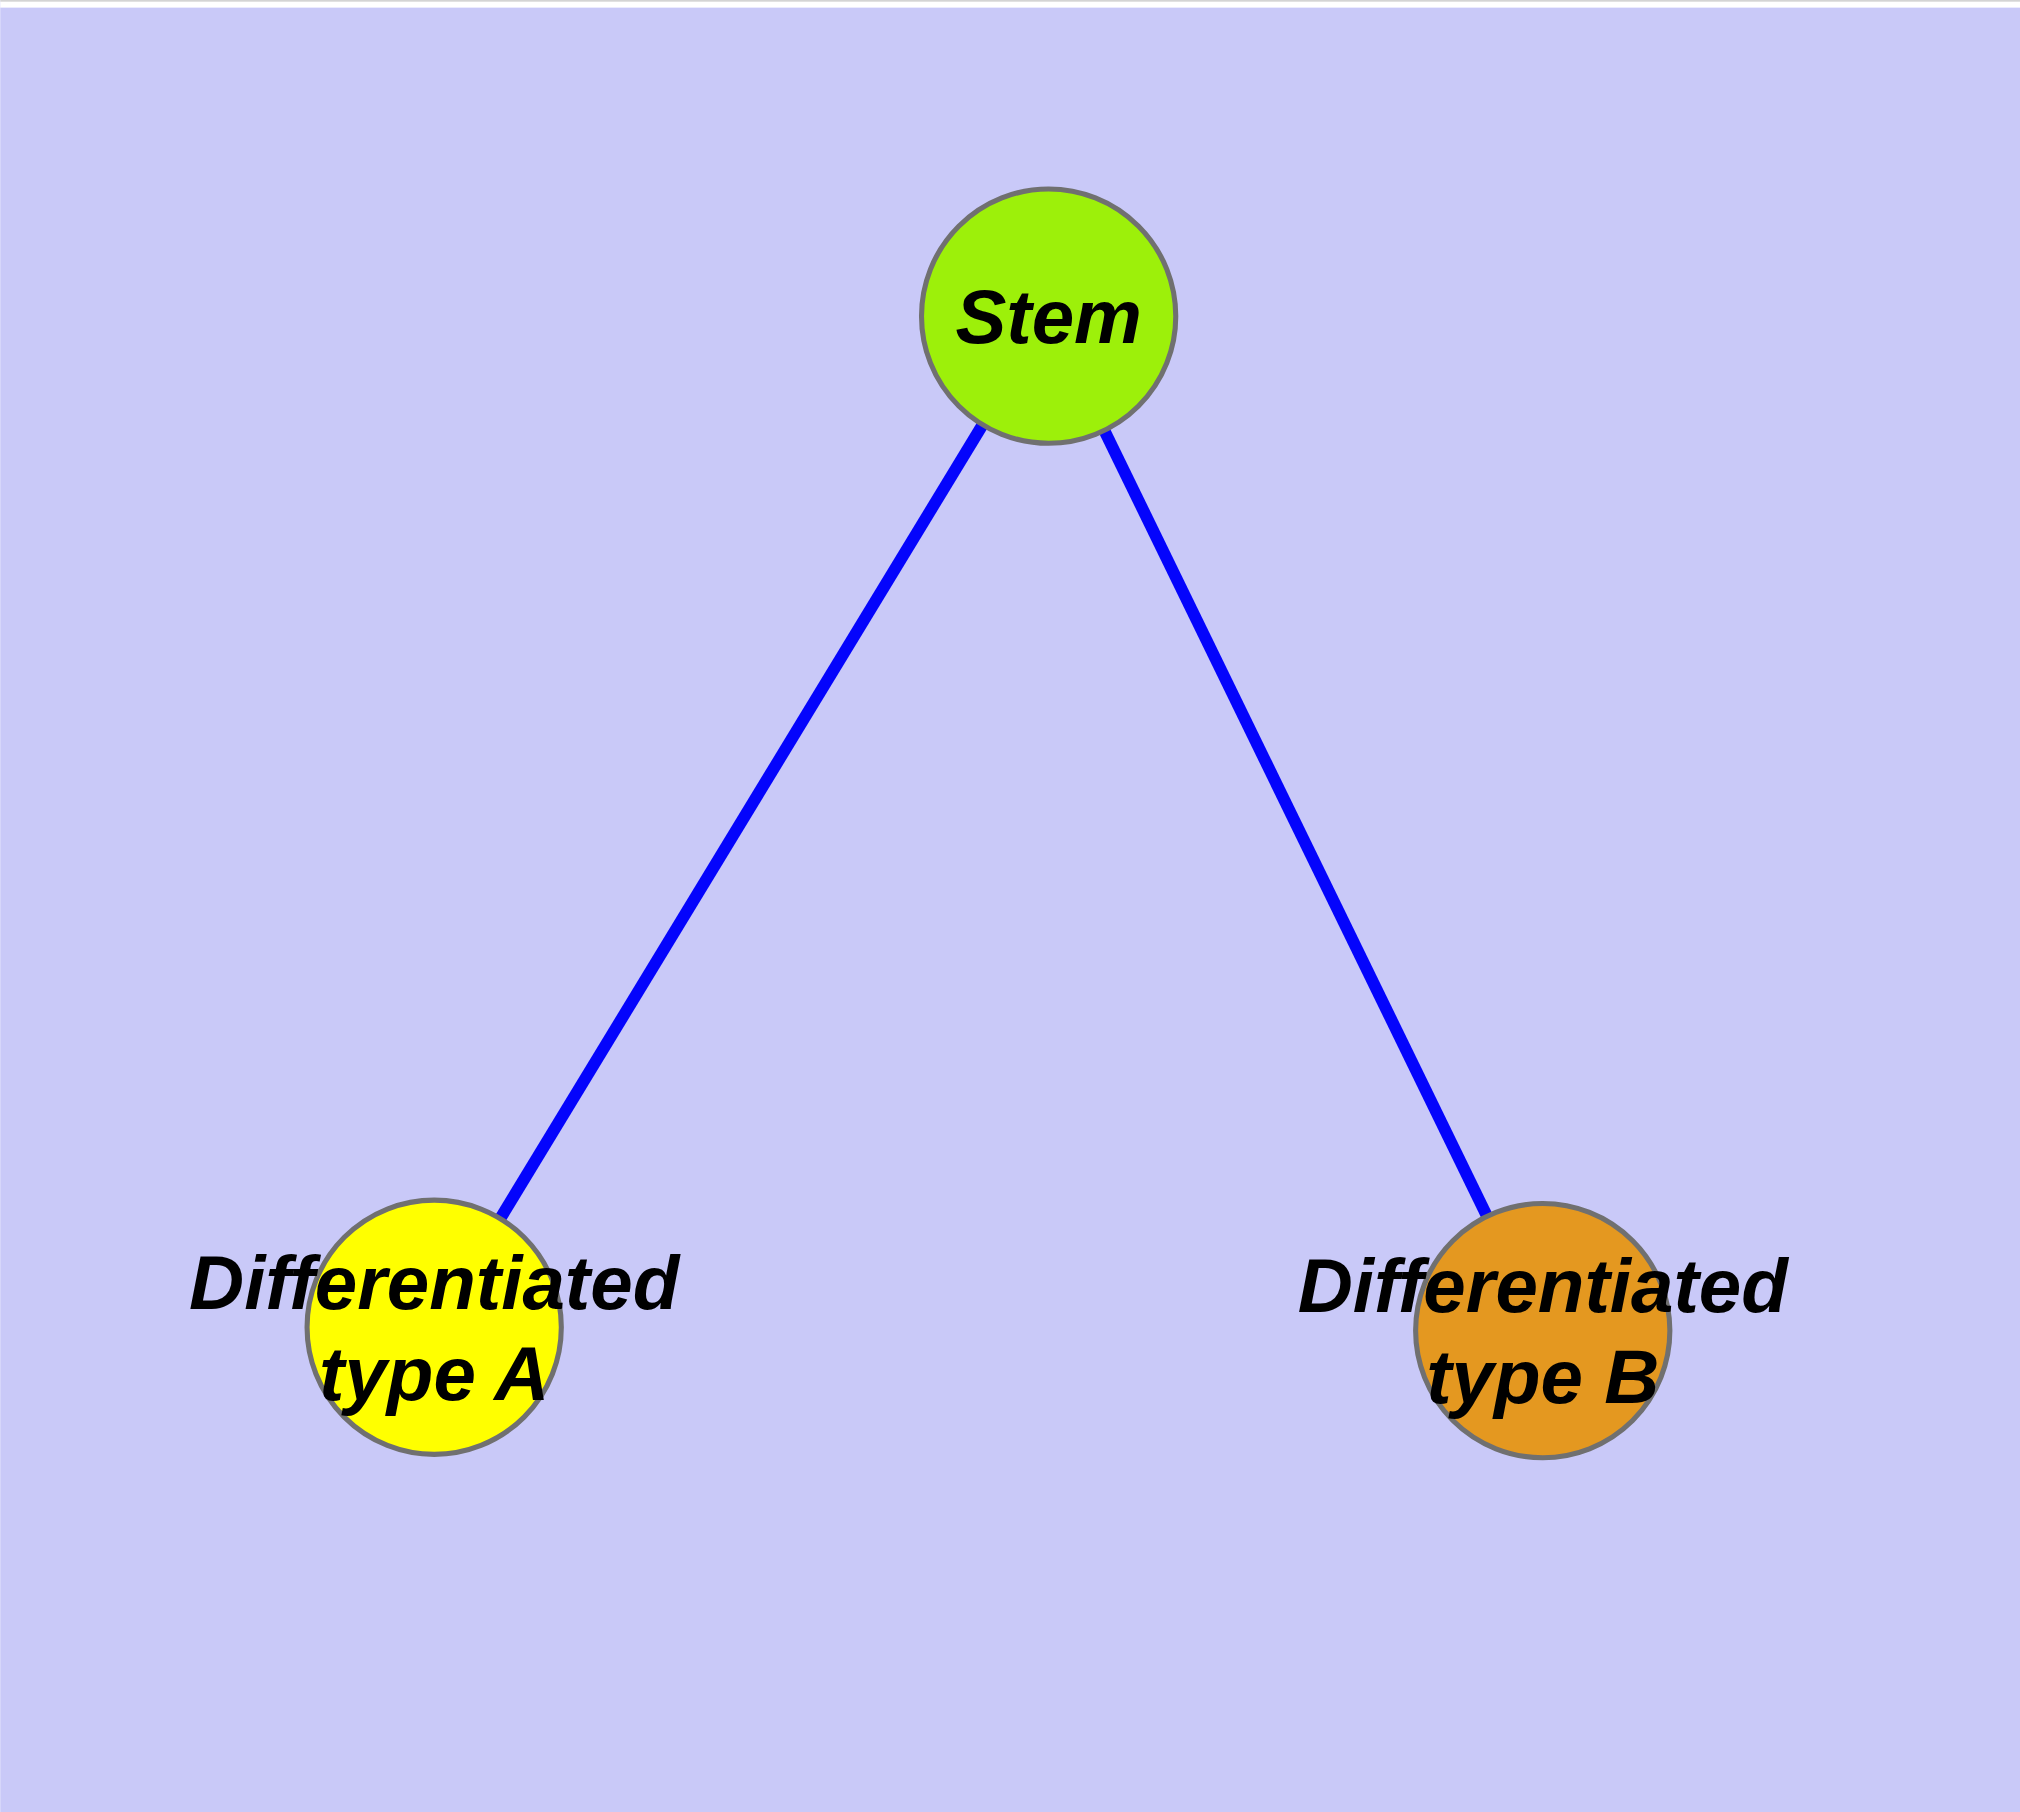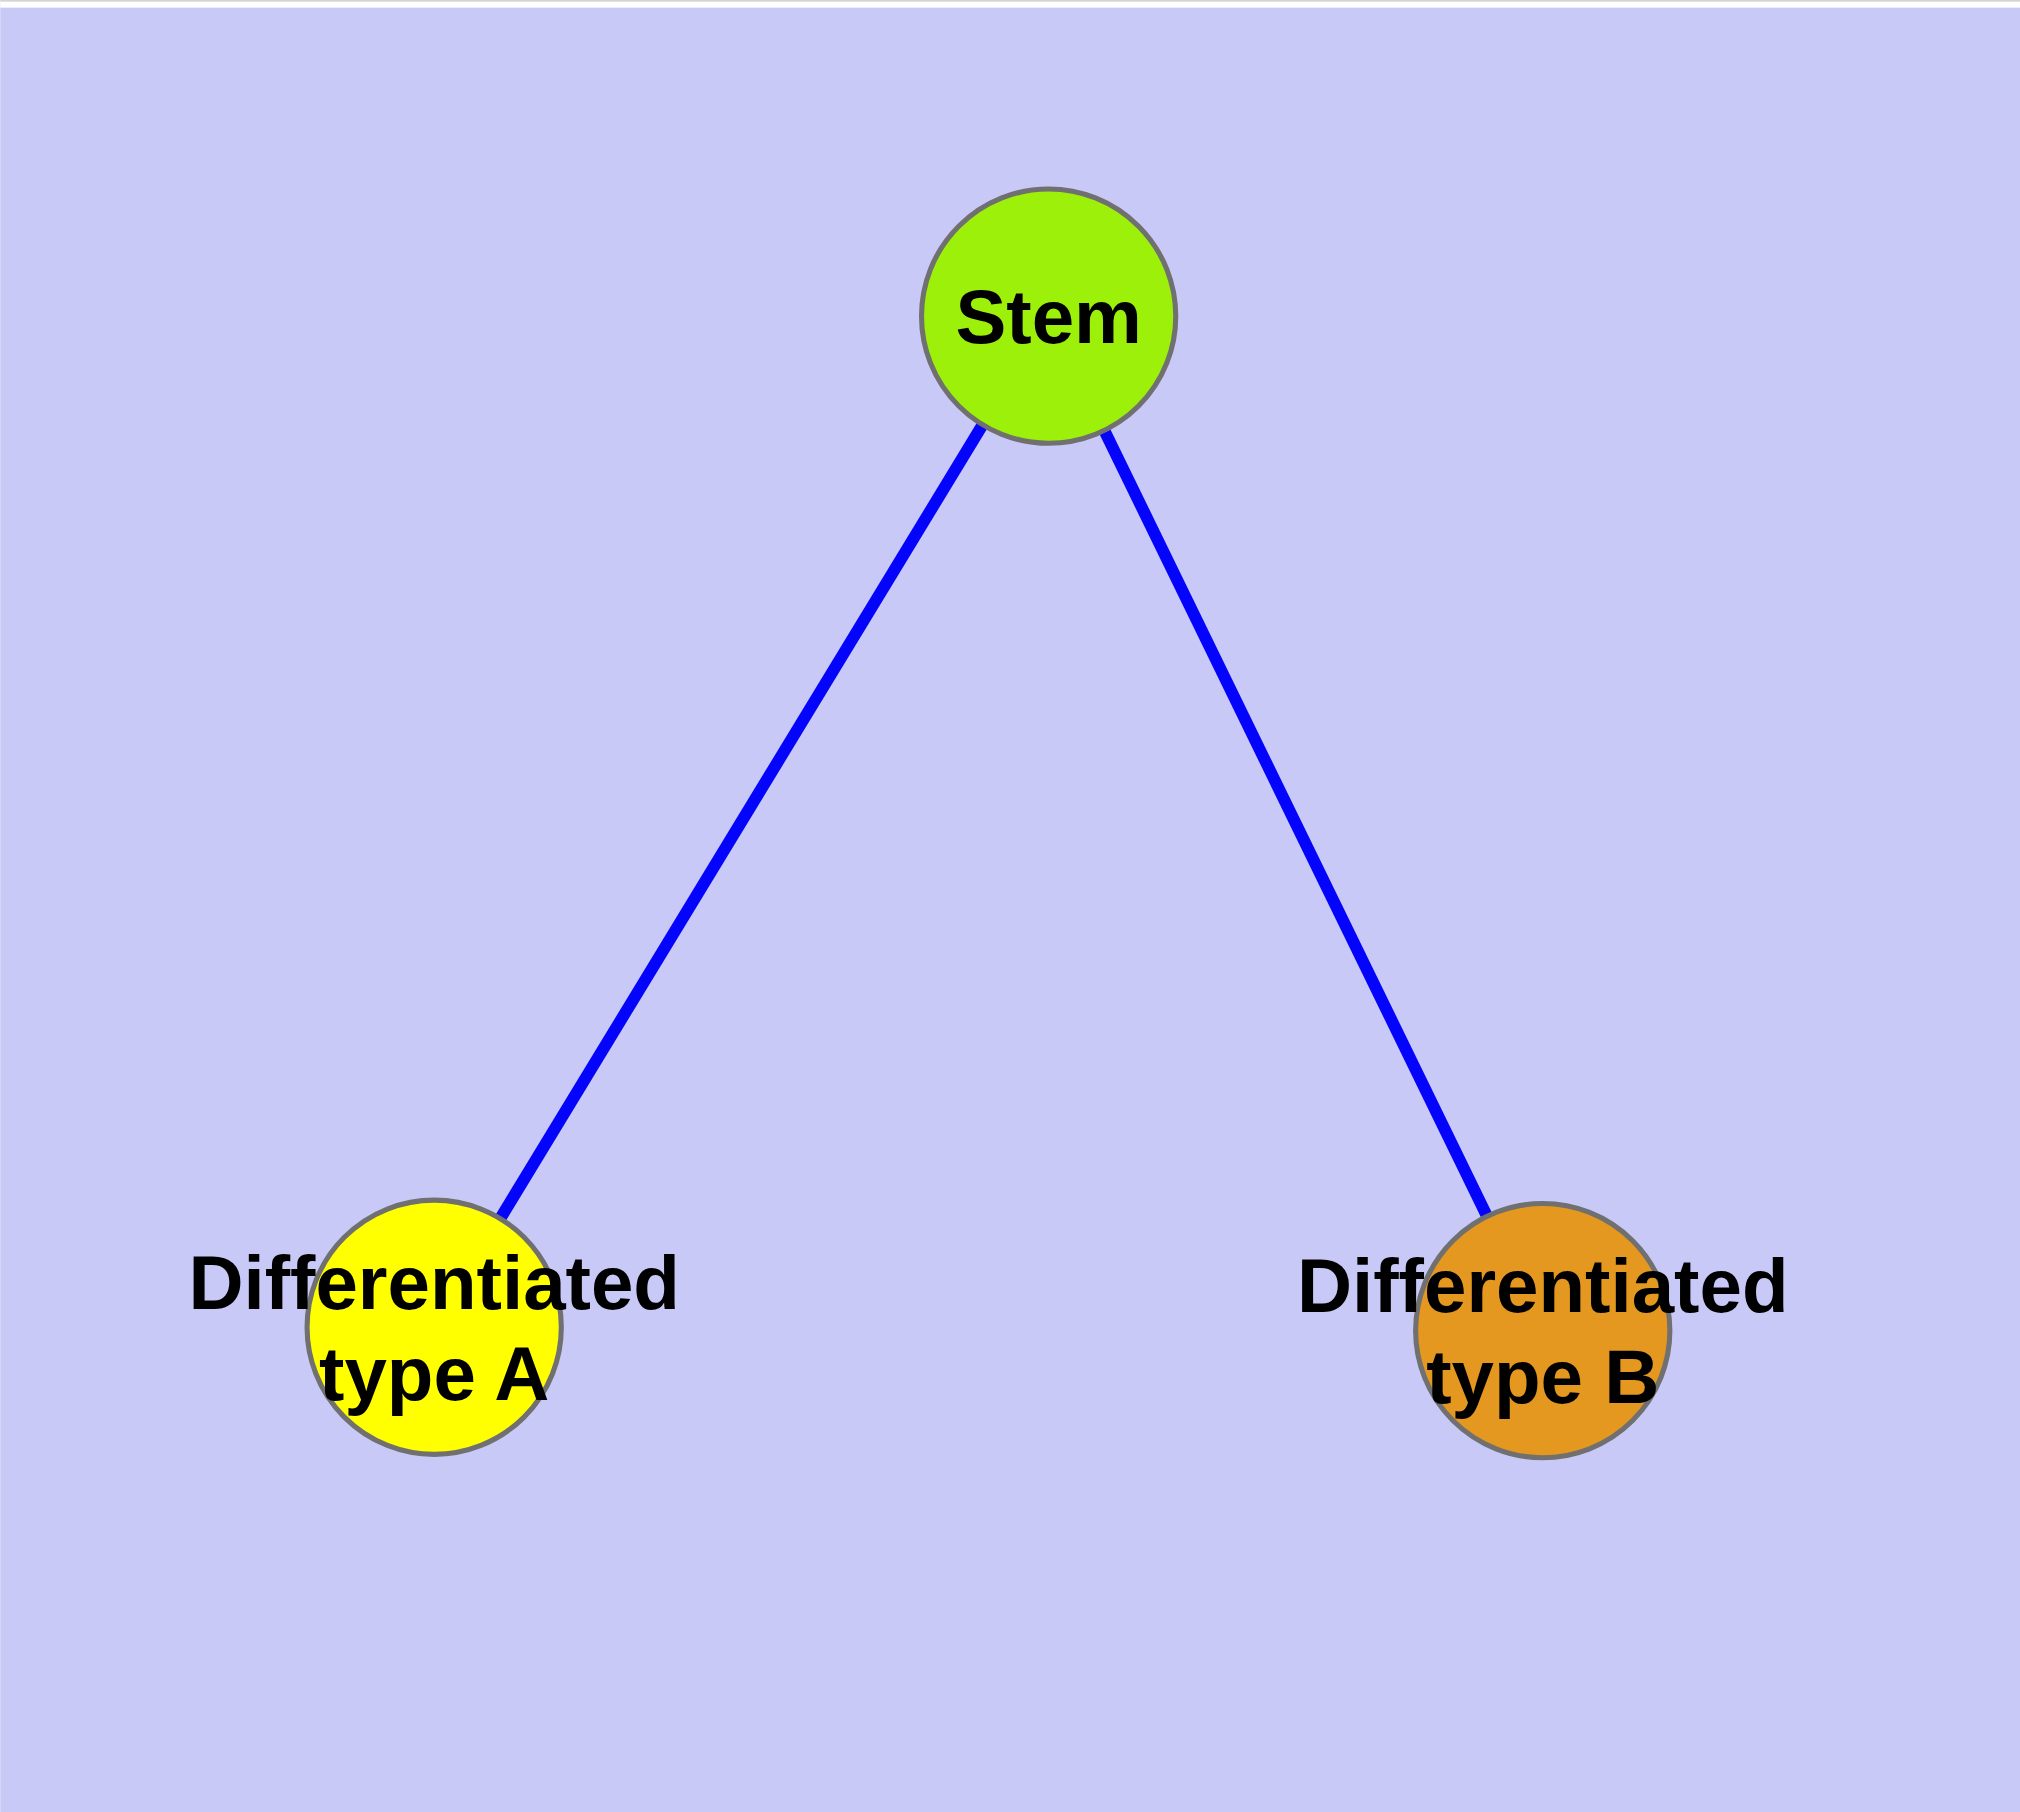--- a/index.html
+++ b/index.html
@@ -8,20 +8,21 @@
     width: 2021px;
     height: 1812px;
     background: #ffffff;
     overflow: hidden;
     font-family: "Liberation Sans", sans-serif;
   }
   #stage {
     position: relative;
     width: 1739px;
     height: 1812px;
+    font-style: italic;
   }
   #graph-svg {
     position: absolute;
     left: 0;
     top: 0;
     width: 2021px;
     height: 1812px;
     display: block;
   }
   .node-label {

